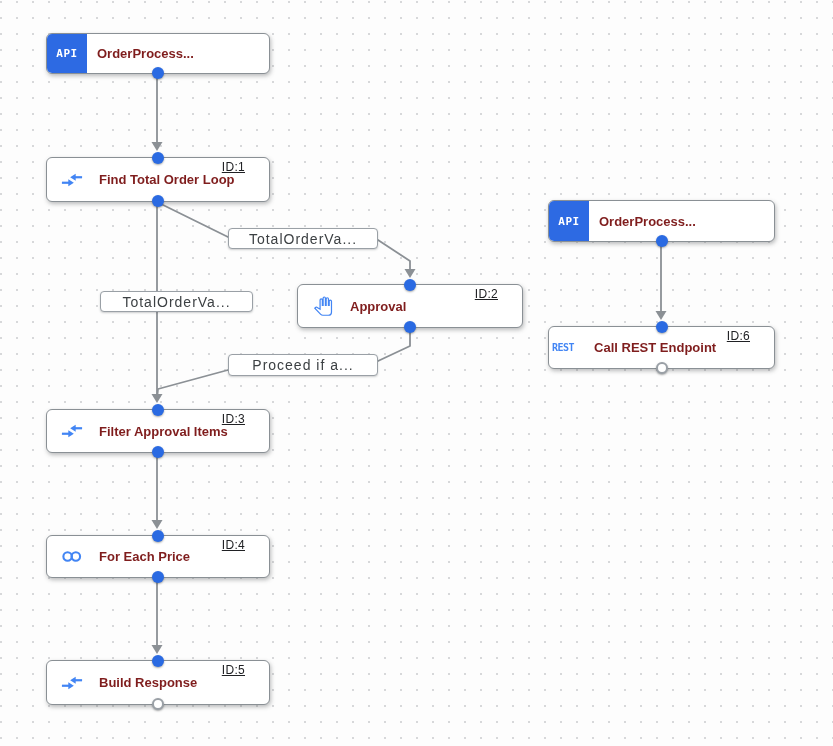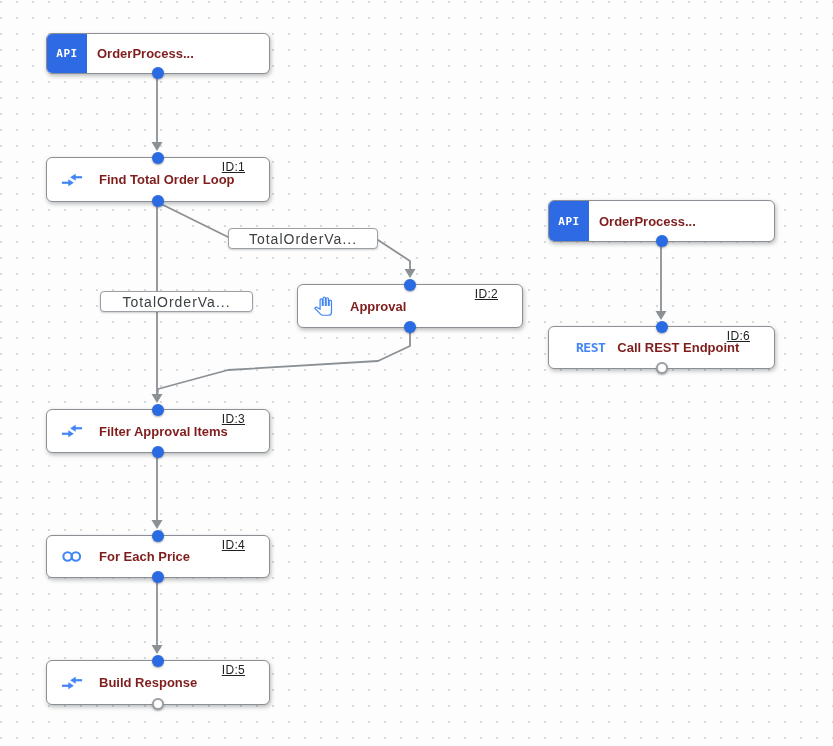--- a/index.html
+++ b/index.html
@@ -38,26 +38,26 @@
   .badge{
     align-self:stretch;width:40px;flex:0 0 40px;
     background:var(--badge-blue);
     border-radius:5px 0 0 5px;
     display:flex;align-items:center;justify-content:center;
     color:#fff;font-family:"DejaVu Sans Mono", monospace;
     font-size:11px;font-weight:700;letter-spacing:.5px;
   }
   .badge + .title{margin-left:10px;}
   .rest-label{
-    margin-left:27px;
+    margin-left:3px;
     color:var(--icon-blue);
     font-family:"DejaVu Sans Mono", monospace;
-    font-size:13px;font-weight:700;letter-spacing:-0.5px;
+    font-size:10px;font-weight:700;letter-spacing:-0.5px;
   }
-  .rest-label + .title{margin-left:12px;}
+  .rest-label + .title{margin-left:20px;}
   .icon{margin-left:14px;display:flex;align-items:center;justify-content:center;width:22px;height:22px;}
   .id-label{
     position:absolute;top:2px;right:24px;
     font-size:12px;color:#202124;letter-spacing:.3px;text-decoration:underline;
   }
   .port{
     position:absolute;left:50%;transform:translateX(-50%);
     width:12px;height:12px;border-radius:50%;
     box-shadow:0 1px 2px rgba(60,64,67,.45);
     box-sizing:border-box;z-index:4;
@@ -95,20 +95,21 @@
         <polyline class="edge" points="157,453 157,520"></polyline>
         <polygon class="arrowhead" points="151.5,520 162.5,520 157,529"></polygon>
       </g>
       <g>
         <polyline class="edge" points="157,578 157,645"></polyline>
         <polygon class="arrowhead" points="151.5,645 162.5,645 157,654"></polygon>
       </g>
     </svg>
     <div class="edge-label" style="left: 228px; top: 228px; width: 150px; height: 21px;">TotalOrderVa...</div>
     <div class="edge-label" style="left: 100px; top: 291px; width: 153px; height: 21px;">TotalOrderVa...</div>
+    <div class="edge-label" style="left: 228px; top: 354px; width: 150px; height: 22px;">Proceed if a...</div>
     <div class="node" style="left: 46px; top: 33px; width: 224px; height: 41px;">
       <div class="badge">API</div>
       <span class="title">OrderProcess...</span>
       <span class="port bottom filled"></span>
     </div>
     <div class="node" style="left: 46px; top: 157px; width: 224px; height: 45px;">
       <span class="icon">
         <svg width="24" height="16" viewBox="0 0 24 16" xmlns="http://www.w3.org/2000/svg">
           <line x1="1" y1="11" x2="9" y2="11" stroke="#4285f4" stroke-width="2.4"></line>
           <polygon points="8,7.2 14,11 8,14.8" fill="#4285f4"></polygon>

